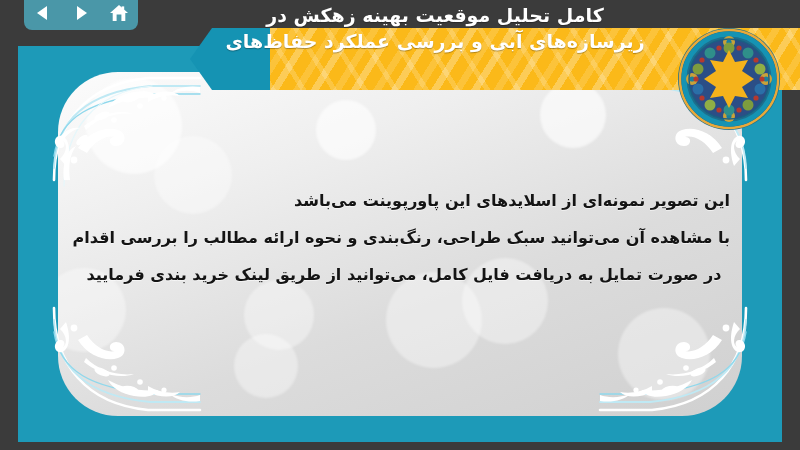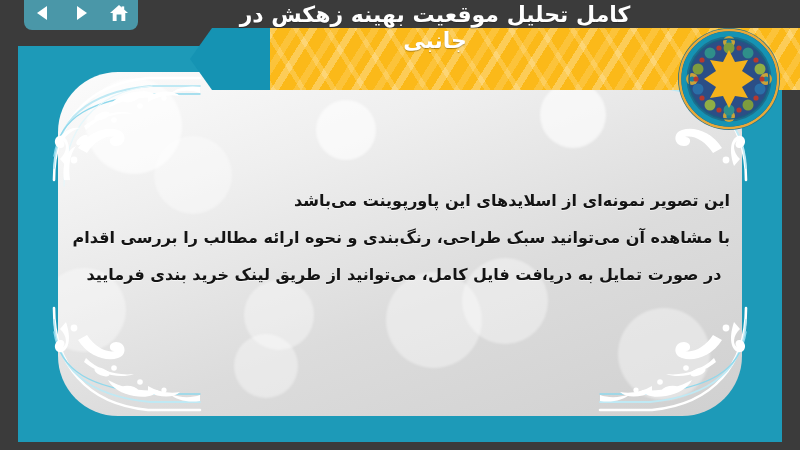--- a/index.html
+++ b/index.html
@@ -83,21 +83,21 @@
     position:absolute;left:190px;top:28px;width:82px;height:62px;z-index:29;
   }
   #tail svg{display:block;}
 
   
   #title{
     position:absolute;left:200px;top:2px;width:470px;
     text-align:center;z-index:35;
     direction:rtl;
     color:#ffffff;
-    font-size:22px;line-height:26px;font-weight:700;
+    font-size:19px;line-height:26px;font-weight:700;
     text-shadow:0 1px 1px rgba(0,0,0,.30);
     pointer-events:none;
   }
   #title .tline{display:block;white-space:nowrap;}
 
   
   #medallion{
     position:absolute;right:18px;top:26px;width:106px;height:106px;z-index:36;
   }
   #medallion svg{display:block;}
@@ -272,21 +272,21 @@
     </svg>
   </div>
 
   <div id="banner">
     <div class="chev"></div>
     <div class="chev2"></div>
   </div>
 
   <div id="title">
     <span class="tline">کامل تحلیل موقعیت بهینه زهکش در</span>
-    <span class="tline">جانبی</span>
+    <span class="tline">زیرسازه‌های آبی و بررسی عملکرد حفاظ‌های</span>
   </div>
 
   <div id="medallion">
     <svg width="106" height="106" viewBox="0 0 106 106">
       <circle cx="53" cy="53" r="51" fill="#1d6f8e"></circle>
       <circle cx="53" cy="53" r="49" fill="none" stroke="#e8a93a" stroke-width="2.5"></circle>
       <circle cx="53" cy="53" r="45" fill="none" stroke="#1593b3" stroke-width="5"></circle>
       <circle cx="53" cy="53" r="40" fill="#2b4e86"></circle>
       <g>
         <circle cx="53" cy="16" r="6" fill="#c9a23a"></circle>

